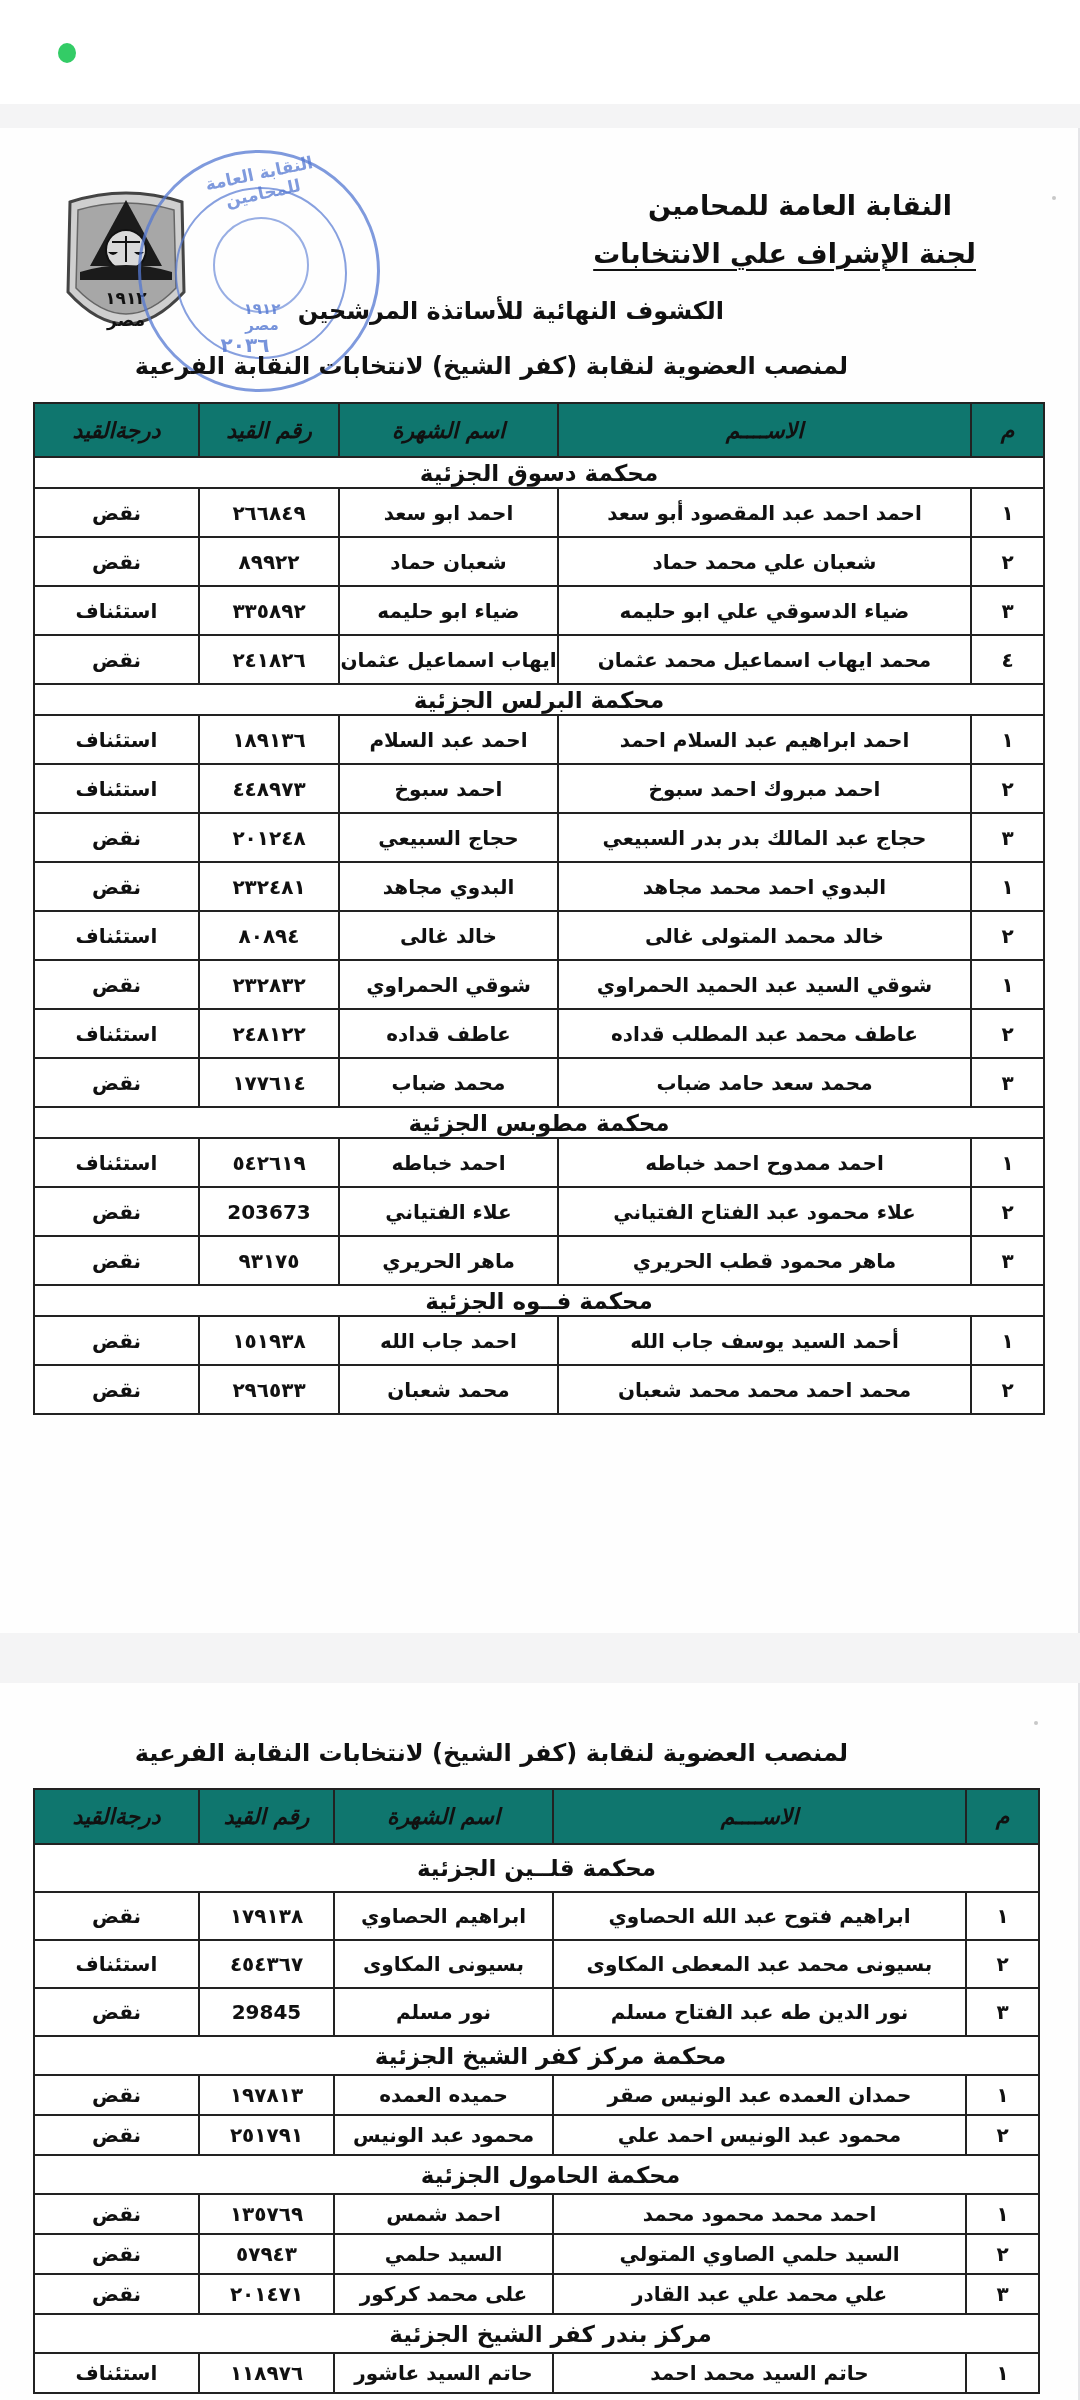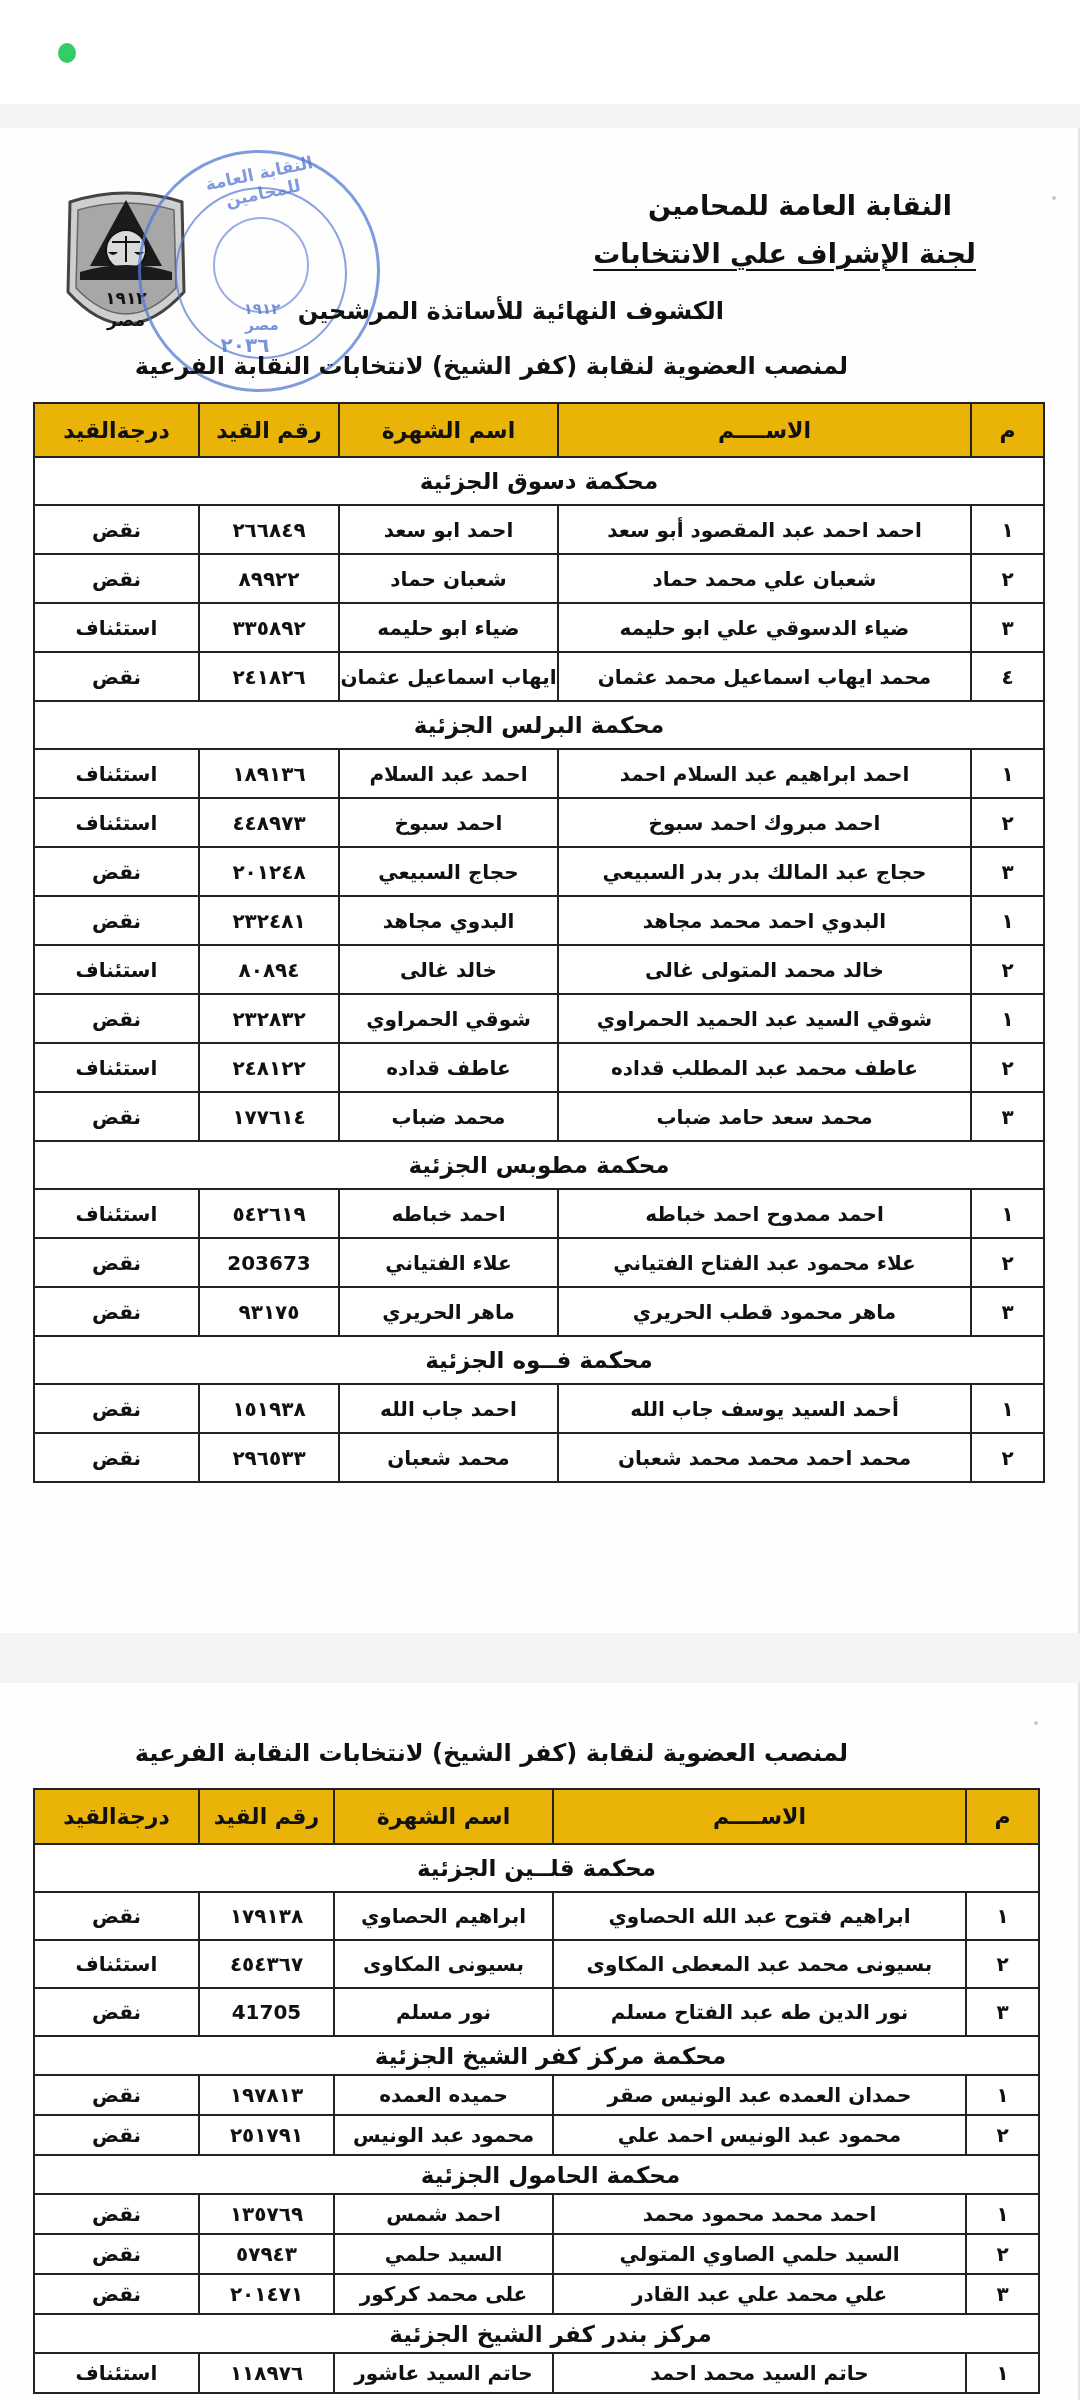--- a/index.html
+++ b/index.html
@@ -34,26 +34,26 @@
   .t1 { right: 128px; top: 190px; font-size: 27px; }
   .t2 { right: 104px; top: 238px; font-size: 27px; text-decoration: underline; text-underline-offset: 6px; text-decoration-thickness: 2px; }
   .t3 { right: 356px; top: 297px; font-size: 24px; text-align: right; }
   .t4 { right: 232px; top: 352px; font-size: 24px; }
   .t5 { right: 232px; top: 1739px; font-size: 24px; }
 
   
   table.roster { position: absolute; border-collapse: collapse; direction: rtl; table-layout: fixed;
                  font-family: "DejaVu Sans", sans-serif; font-weight: bold; color: #111; }
   table.roster td, table.roster th { border: 2px solid #222; text-align: center; vertical-align: middle; white-space: nowrap; overflow: hidden; }
-  table.roster th { background: #eab308; font-size: 22px; }
+  table.roster th { background: #0f766e; font-size: 22px; font-style: italic; }
   table.roster td { font-size: 20px; background: #fff; }
   table.roster td.court { font-size: 23px; }
   .p1tab { left: 33px; top: 402px; width: 1010px; }
   .p1tab th { height: 54px; }
-  .p1tab tr.court-row td { height: 48px; }
+  .p1tab tr.court-row td { height: 31px; }
   .p1tab tr.cand td { height: 49px; }
   .p2tab { left: 33px; top: 1788px; width: 1005px; }
   .p2tab th { height: 55px; }
   .p2tab tr.court-row td { height: 48px; }
   .p2tab tr.cand td { height: 48px; }
   .p2tab tr.court-row.tight td { height: 39px; padding-left: 28px; }
   .p2tab tr.cand.tight td { height: 40px; }
 </style>
 </head>
 <body>
@@ -289,21 +289,21 @@
         <td>٢</td>
         <td>بسيونى محمد عبد المعطى المكاوى</td>
         <td>بسيونى المكاوى</td>
         <td>٤٥٤٣٦٧</td>
         <td>استئناف</td>
       </tr>
       <tr class="cand">
         <td>٣</td>
         <td>نور الدين طه عبد الفتاح مسلم</td>
         <td>نور مسلم</td>
-        <td>41705</td>
+        <td>29845</td>
         <td>نقض</td>
       </tr>
       <tr class="court-row tight">
         <td colspan="5" class="court">محكمة مركز كفر الشيخ الجزئية</td>
       </tr>
       <tr class="cand tight">
         <td>١</td>
         <td>حمدان العمده عبد الونيس صقر</td>
         <td>حميده العمده</td>
         <td>١٩٧٨١٣</td>

